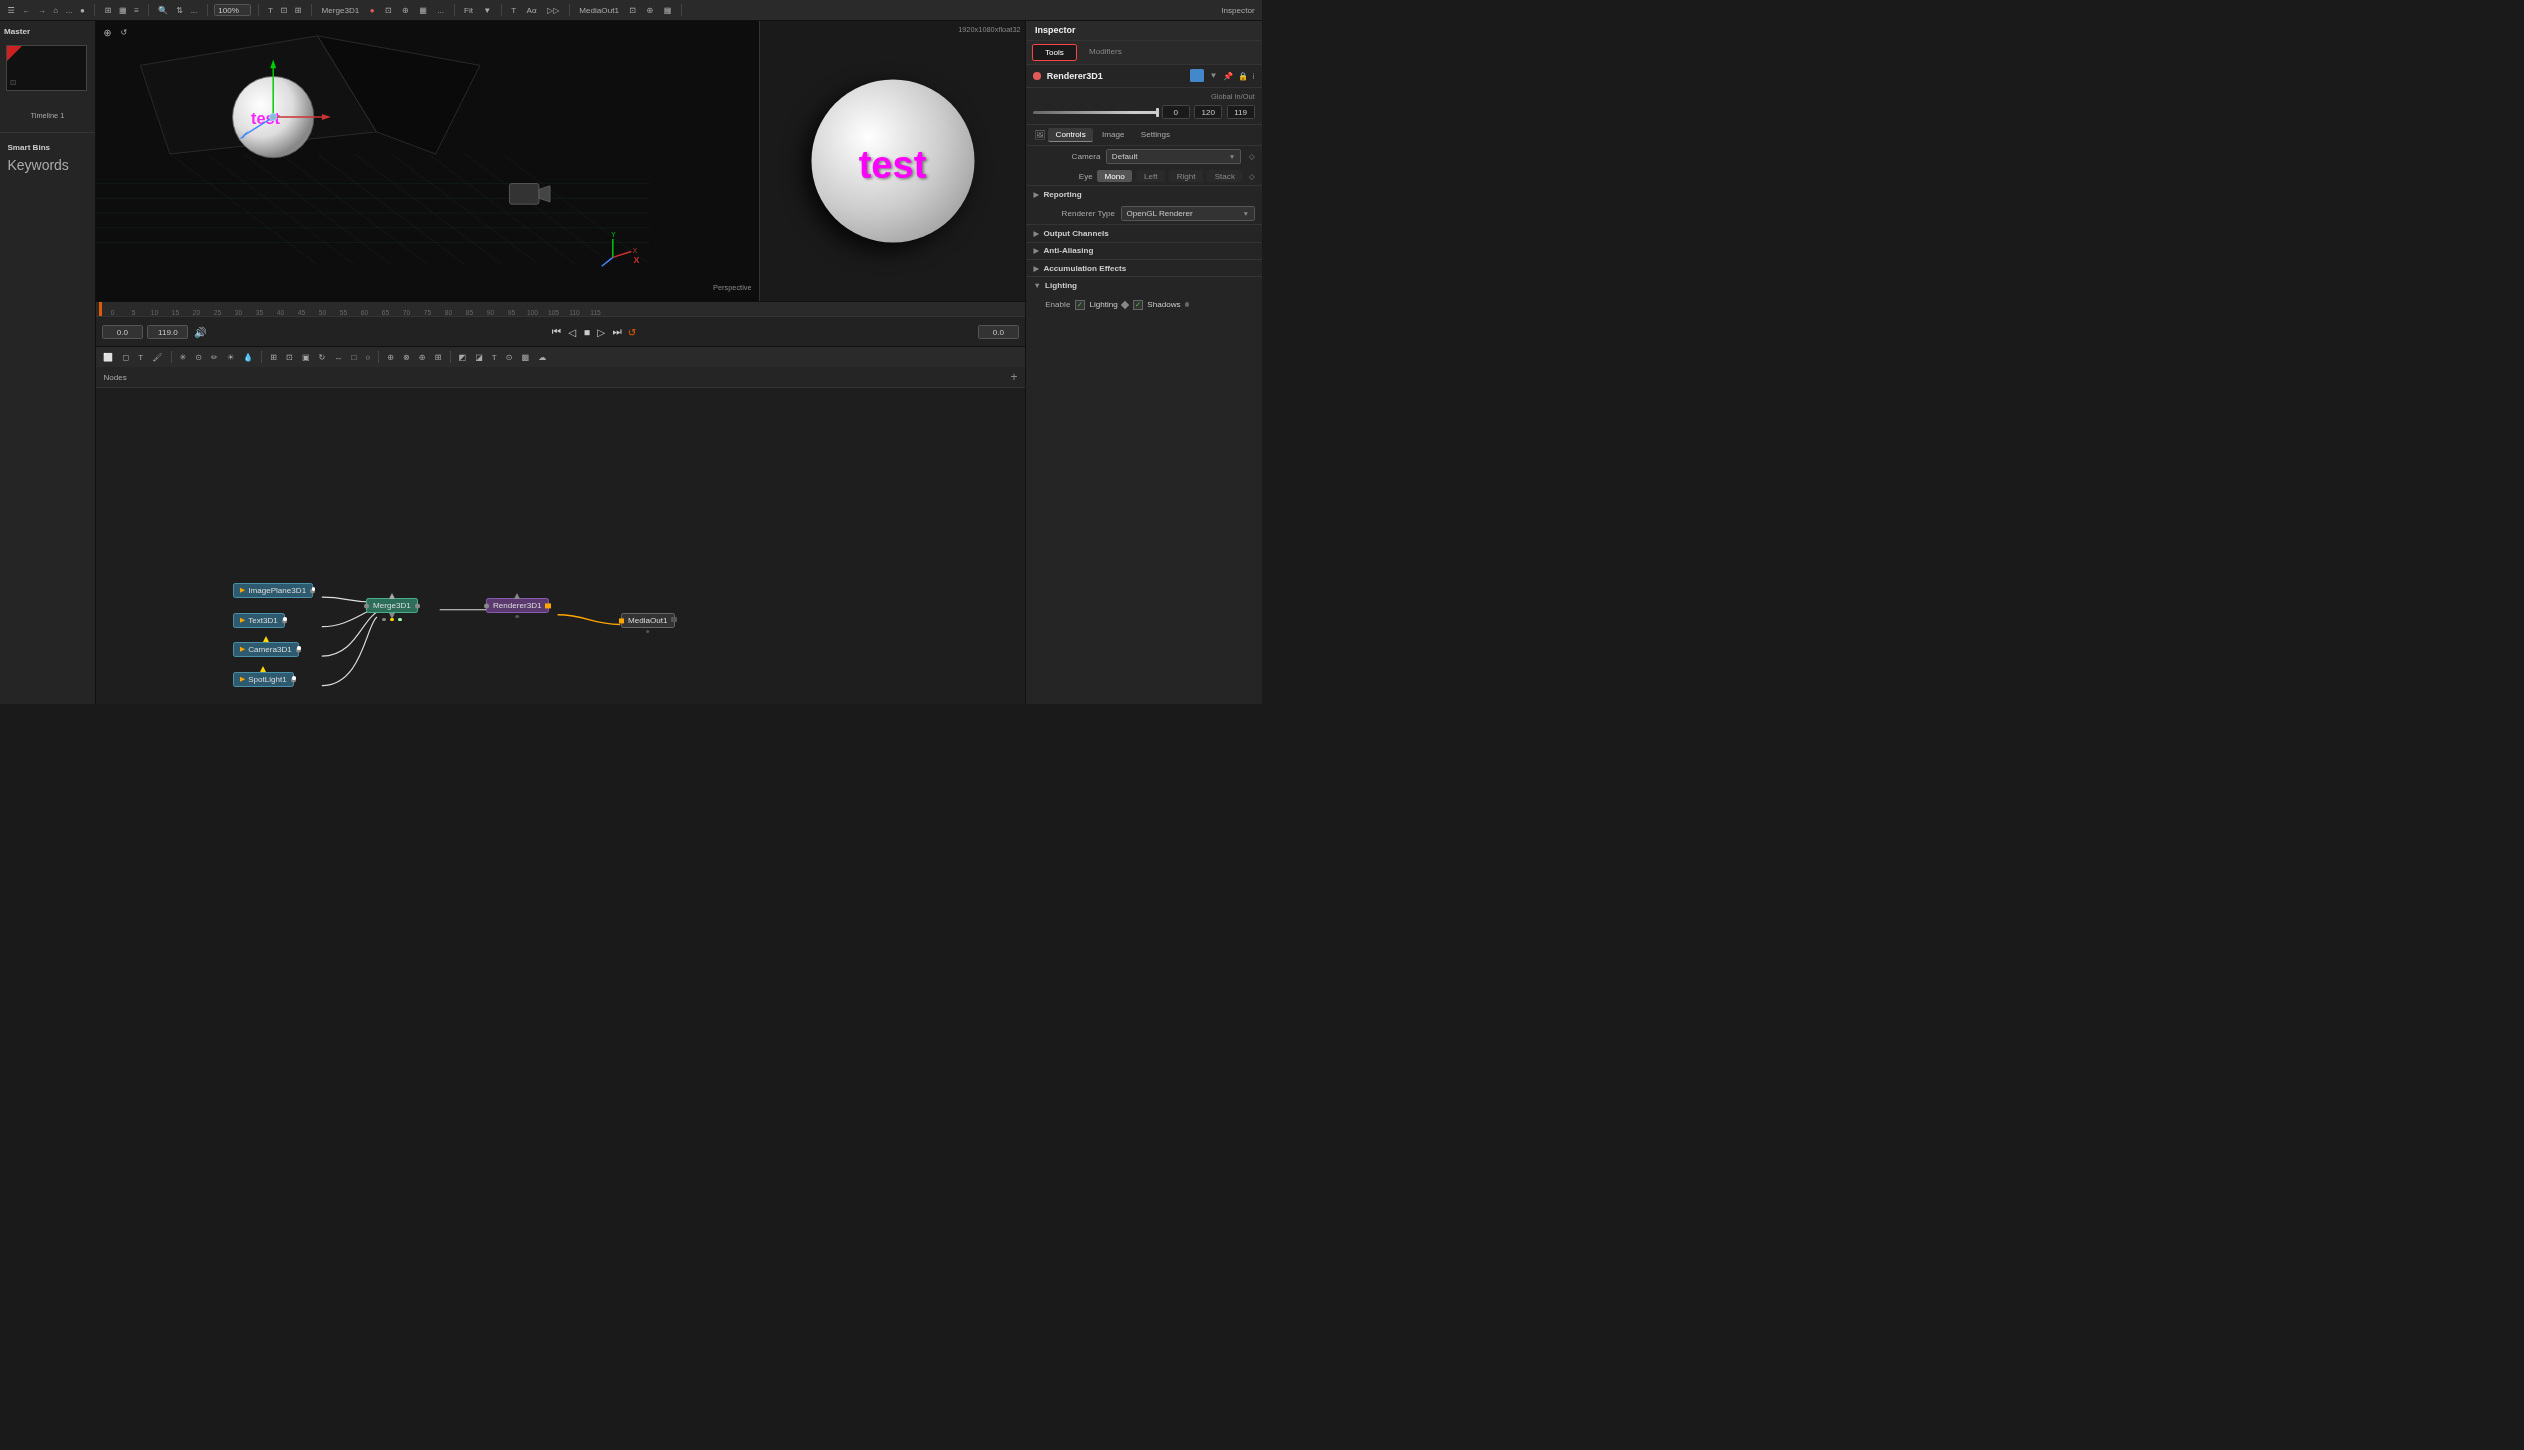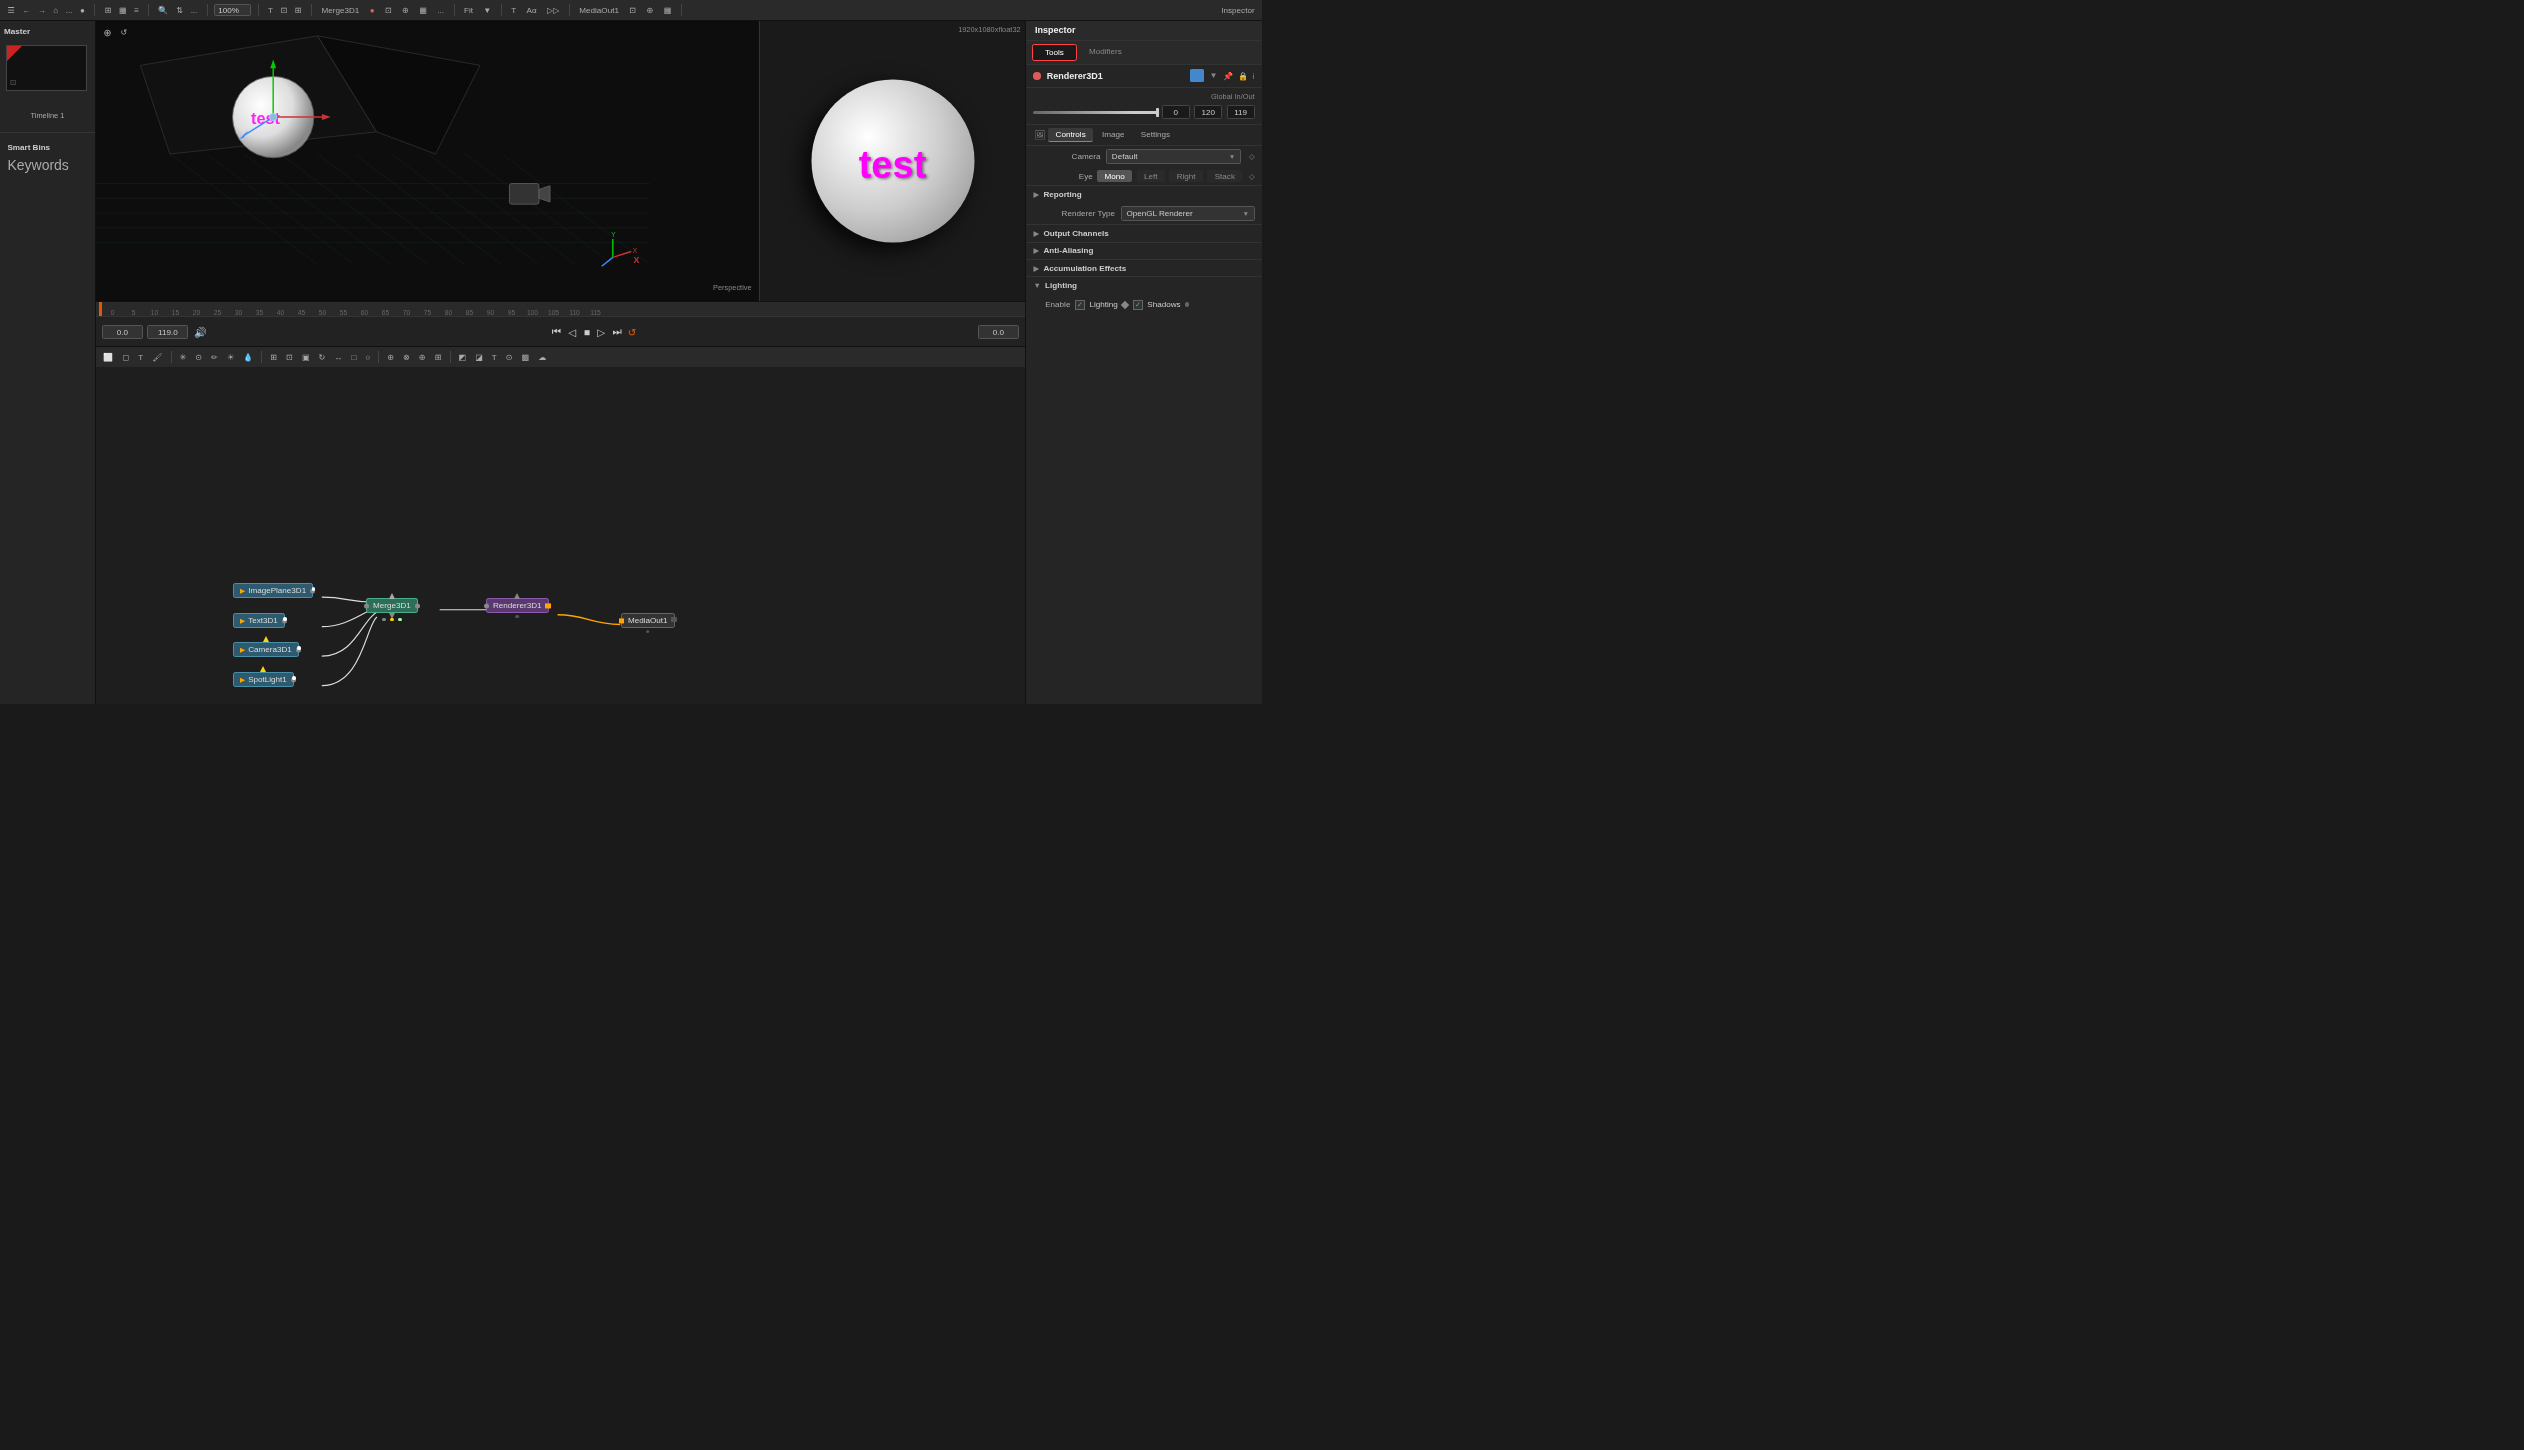--- a/index.html
+++ b/index.html
@@ -297,21 +297,20 @@
     
     .node {
       position: absolute;
       background: #2d5a6e;
       border: 0.7px solid #4a8fa8;
       border-radius: 2.2px;
       padding: 2.2px 6px;
       font-size: 8.1px;
       color: #ddd;
       display: flex;
-      align-items: center;
       gap: 3px;
       white-space: nowrap;
     }
     .node-dot-left {
       width: 5.2px;
       height: 5.2px;
       border-radius: 50%;
       background: #888;
       position: absolute;
       left: -3px;
@@ -951,20 +950,24 @@
       <div class="toolbar-sep"></div>
       <button class="toolbar-btn">◩</button>
       <button class="toolbar-btn">◪</button>
       <button class="toolbar-btn">T</button>
       <button class="toolbar-btn">⊙</button>
       <button class="toolbar-btn">▩</button>
       <button class="toolbar-btn">☁</button>
     </div>
 
     <div class="nodes-area">
+      <div class="nodes-title">
+        <span>Nodes</span>
+        <button class="nodes-add-btn">+</button>
+      </div>
       <div class="nodes-canvas">
 
         <svg style="position:absolute;top:0;left:0;width:100%;height:100%;pointer-events:none;" viewBox="0 0 1258 433" width="930" height="320">
 
           <path d="M 305 288 C 340 288, 340 295, 380 295" stroke="#ddd" stroke-width="1.5" fill="none"></path>
 
           <path d="M 305 328 C 340 328, 360 308, 380 302" stroke="#ddd" stroke-width="1.5" fill="none"></path>
 
           <path d="M 305 368 C 350 368, 360 318, 380 308" stroke="#ddd" stroke-width="1.5" fill="none"></path>
 

